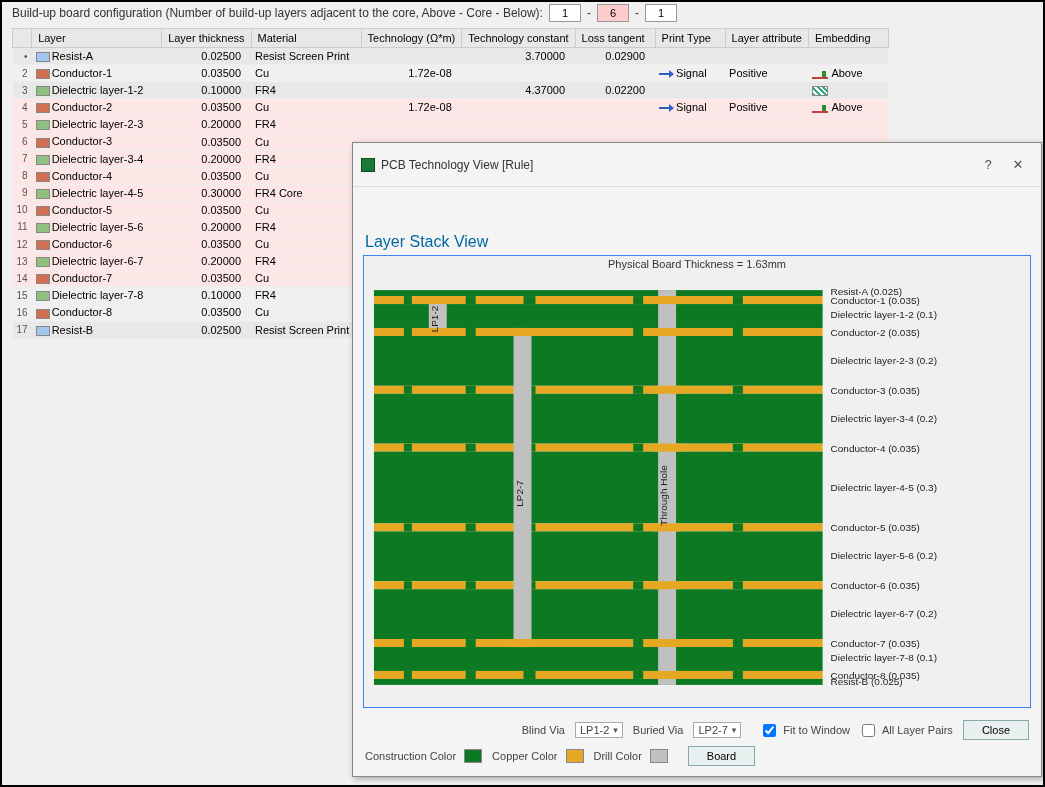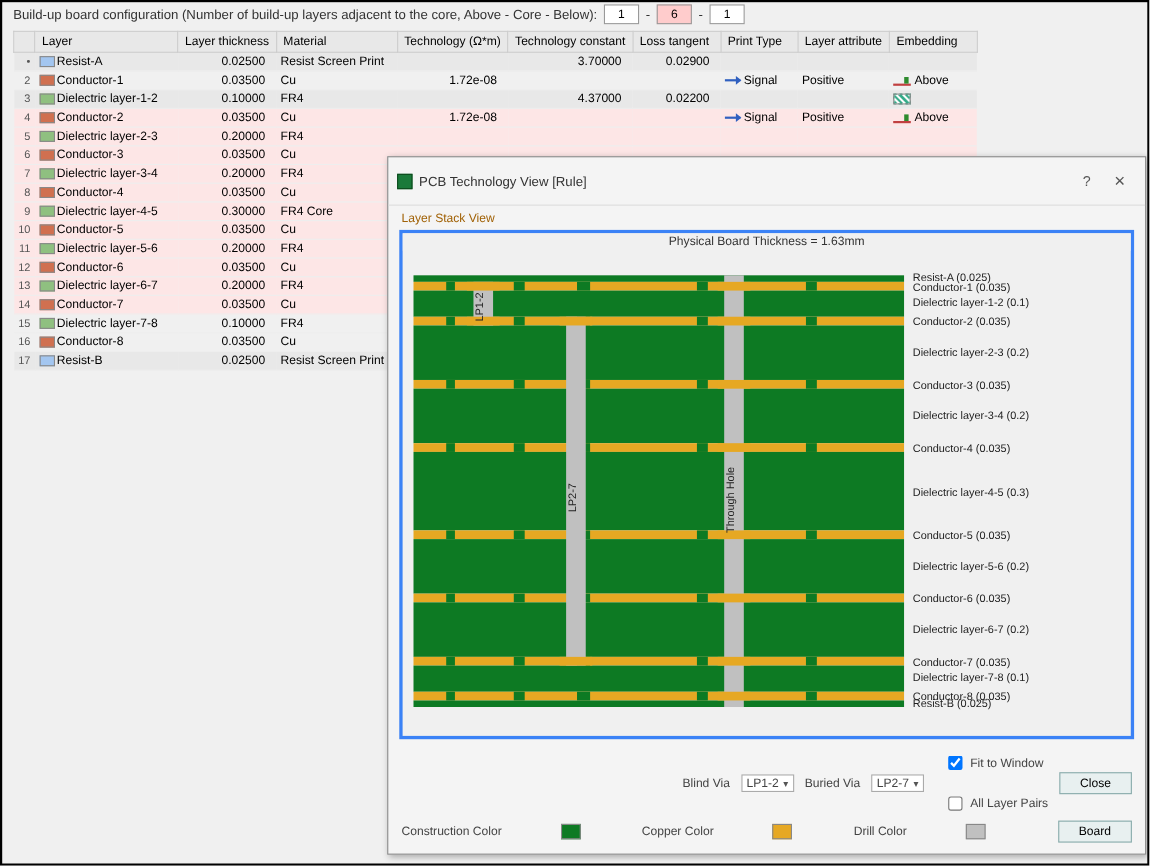--- a/index.html
+++ b/index.html
@@ -27,27 +27,27 @@
   .hatch { display:inline-block; width:16px; height:10px; margin-right:3px; vertical-align:middle; background: repeating-linear-gradient(45deg,#3a8,#3a8 2px,#fff 2px,#fff 4px); border:1px solid #888;}
   .th-resistivity, .th-dielectric, .th-loss { text-align:center; }
   td.numr { text-align:right; padding-right:10px; }
 
   
   .dialog { position: absolute; left: 350px; top: 140px; width: 690px; height: 635px; background: #f4f4f4; border: 1px solid #888; box-shadow: 2px 2px 6px rgba(0,0,0,0.3); display:flex; flex-direction:column;}
   .dlg-titlebar { height: 44px; display: flex; align-items: center; padding: 0 8px; font-size: 12px; color:#333; border-bottom:1px solid #ddd;}
   .dlg-titlebar .spacer { flex: 1; }
   .dlg-titlebar .winbtn { width: 30px; text-align: center; font-size: 13px; color: #555; cursor: pointer; }
   .appicon { width:14px; height:14px; background:#1a7a3a; margin-right:6px; display:inline-block; border:1px solid #0d4a1d; }
-  .dlg-sub { font-size: 11px; padding: 6px 12px 4px; color:#a16207;}
-  .stack-wrap { flex:1; margin:0 10px 6px; border:3px solid #3b82f6; background:#f0f0f0; position:relative; overflow:hidden;}
+  .dlg-sub { font-size: 16px; padding: 6px 12px 4px; color:#0369a1;margin-top:40px;}
+  .stack-wrap { flex:1; margin:0 10px 6px; border:1px solid #3b82f6; background:#f0f0f0; position:relative; overflow:hidden;}
   .stack-title { text-align:center; font-size:11px; padding:2px 0; color:#333; background:#f0f0f0;}
   .stack-svg { width:100%; height:calc(100% - 18px); display:block;}
   .dlg-footer { padding:6px 12px 10px; font-size:11px; color:#444; }
   .footer-row { display:flex; align-items:center; justify-content:flex-end; gap:10px; margin-bottom:6px;}
-  .footer-row2 { display:flex; align-items:center; justify-content:space-between; gap:4px;}
+  .footer-row2 { display:flex; align-items:center; justify-content:flex-start; gap:4px;}
   .dd { display:inline-flex; align-items:center; border:1px solid #aaa; background:#fff; padding:1px 4px; font-size:11px; gap:4px; cursor:pointer;}
   .dd .chev { font-size:9px; color:#555;}
   .chk { display:flex; align-items:center; gap:4px; font-size:11px;}
   .chk input { width:13px; height:13px;}
   .btn { border:1px solid #8aa; background:#e8f0f0; padding:3px 18px; font-size:11px; cursor:pointer;}
   .swatch { width:18px; height:14px; border:1px solid #888; display:inline-block; vertical-align:middle; margin:0 6px 0 4px;}
   .lbl { font-size:11px; }
 </style>
 </head>
 <body>
@@ -396,21 +396,21 @@
         <span class="lbl">Blind Via</span>
         <span class="dd">
             <span>LP1-2</span>
             <span class="chev">▾</span>
           </span>
         <span class="lbl">Buried Via</span>
         <span class="dd">
             <span>LP2-7</span>
             <span class="chev">▾</span>
           </span>
-        <div style="display:flex;flex-direction:column;gap:18px;margin-left:8px">
+        <div style="display:flex;flex-direction:row;gap:8px;margin-left:8px">
           <label class="chk">
               <input type="checkbox" checked="" style="">
               <span>Fit to Window</span>
             </label>
           <label class="chk">
               <input type="checkbox" style="">
               <span>All Layer Pairs</span>
             </label>
         </div>
         <button class="btn">Close</button>

